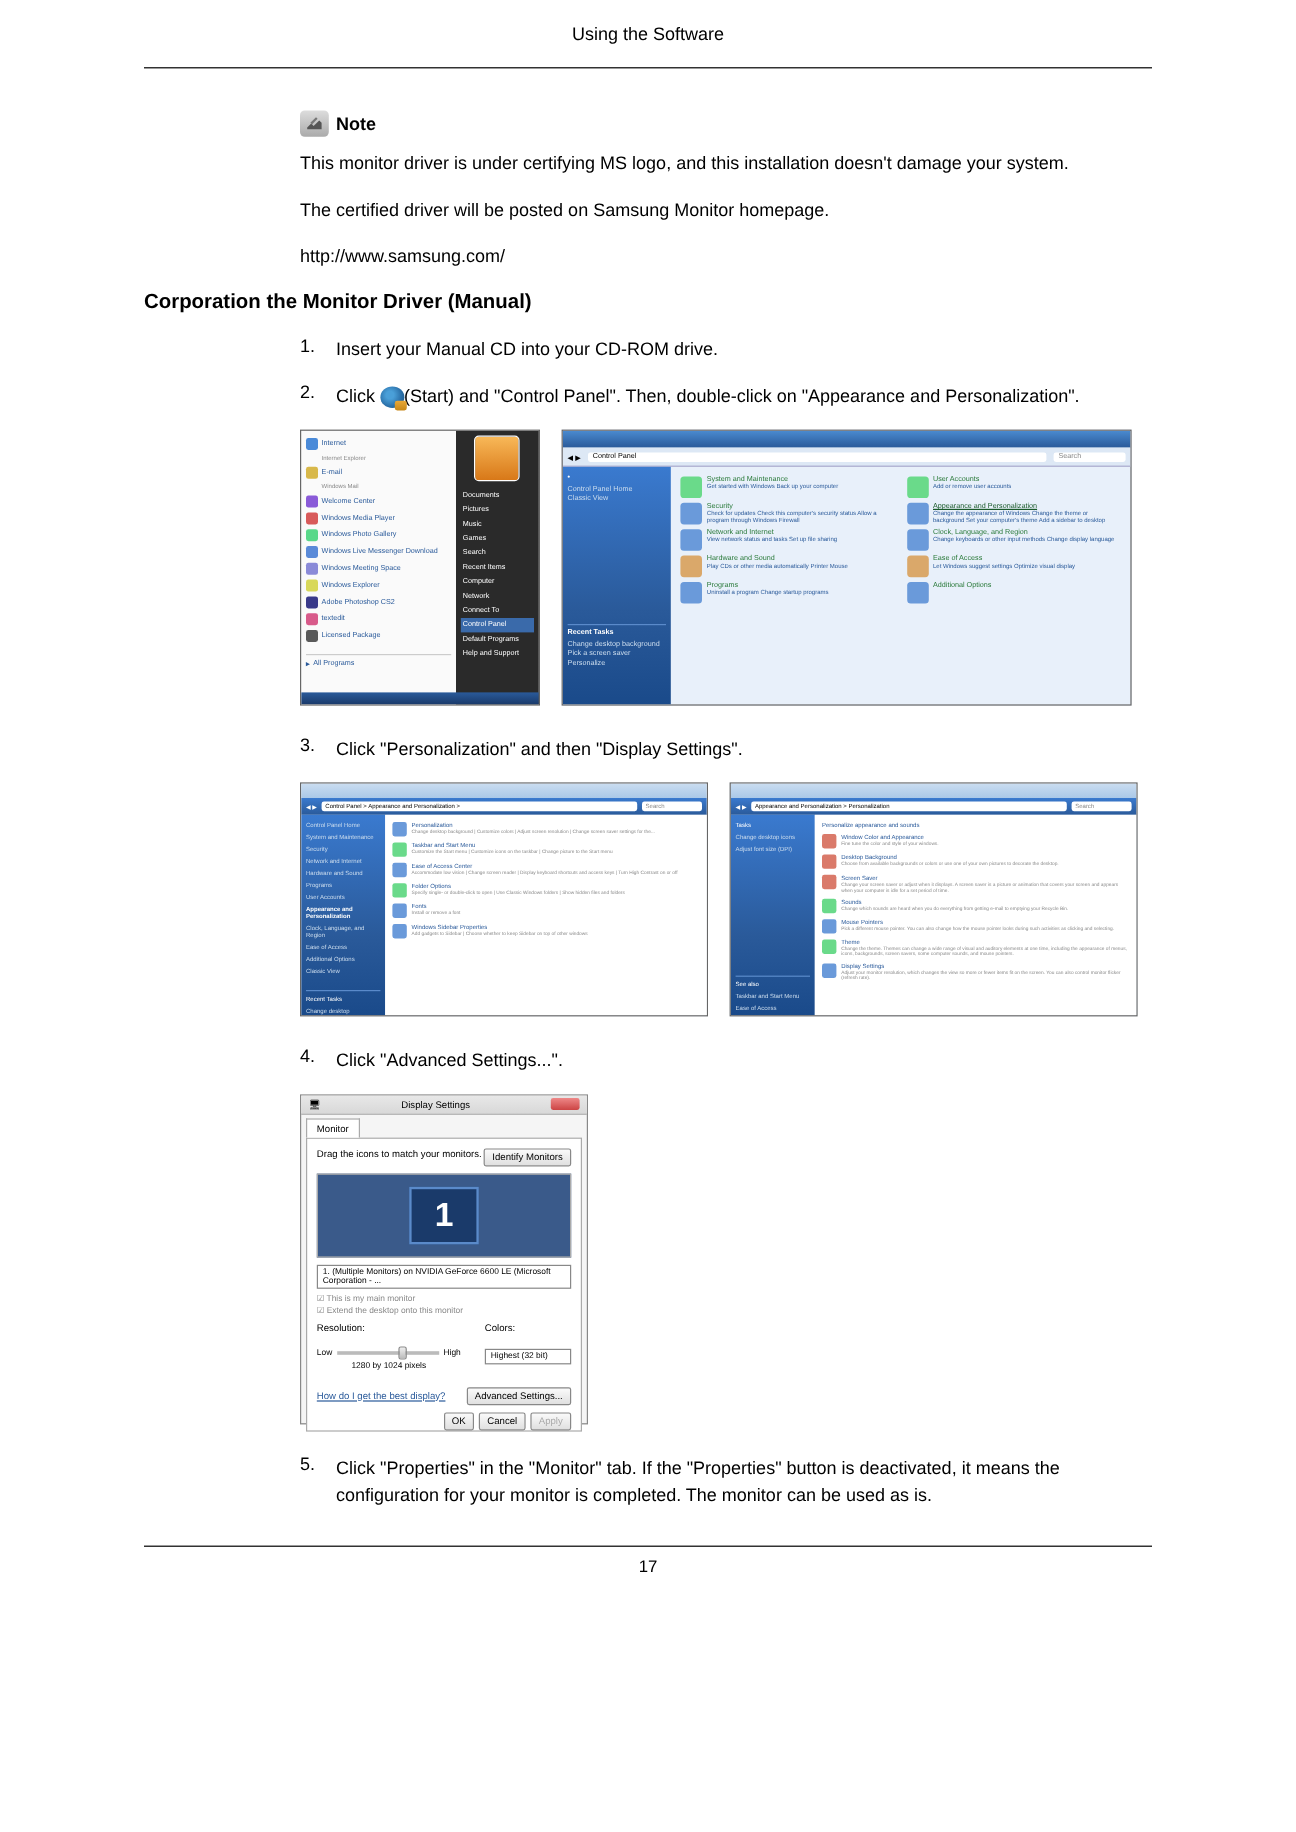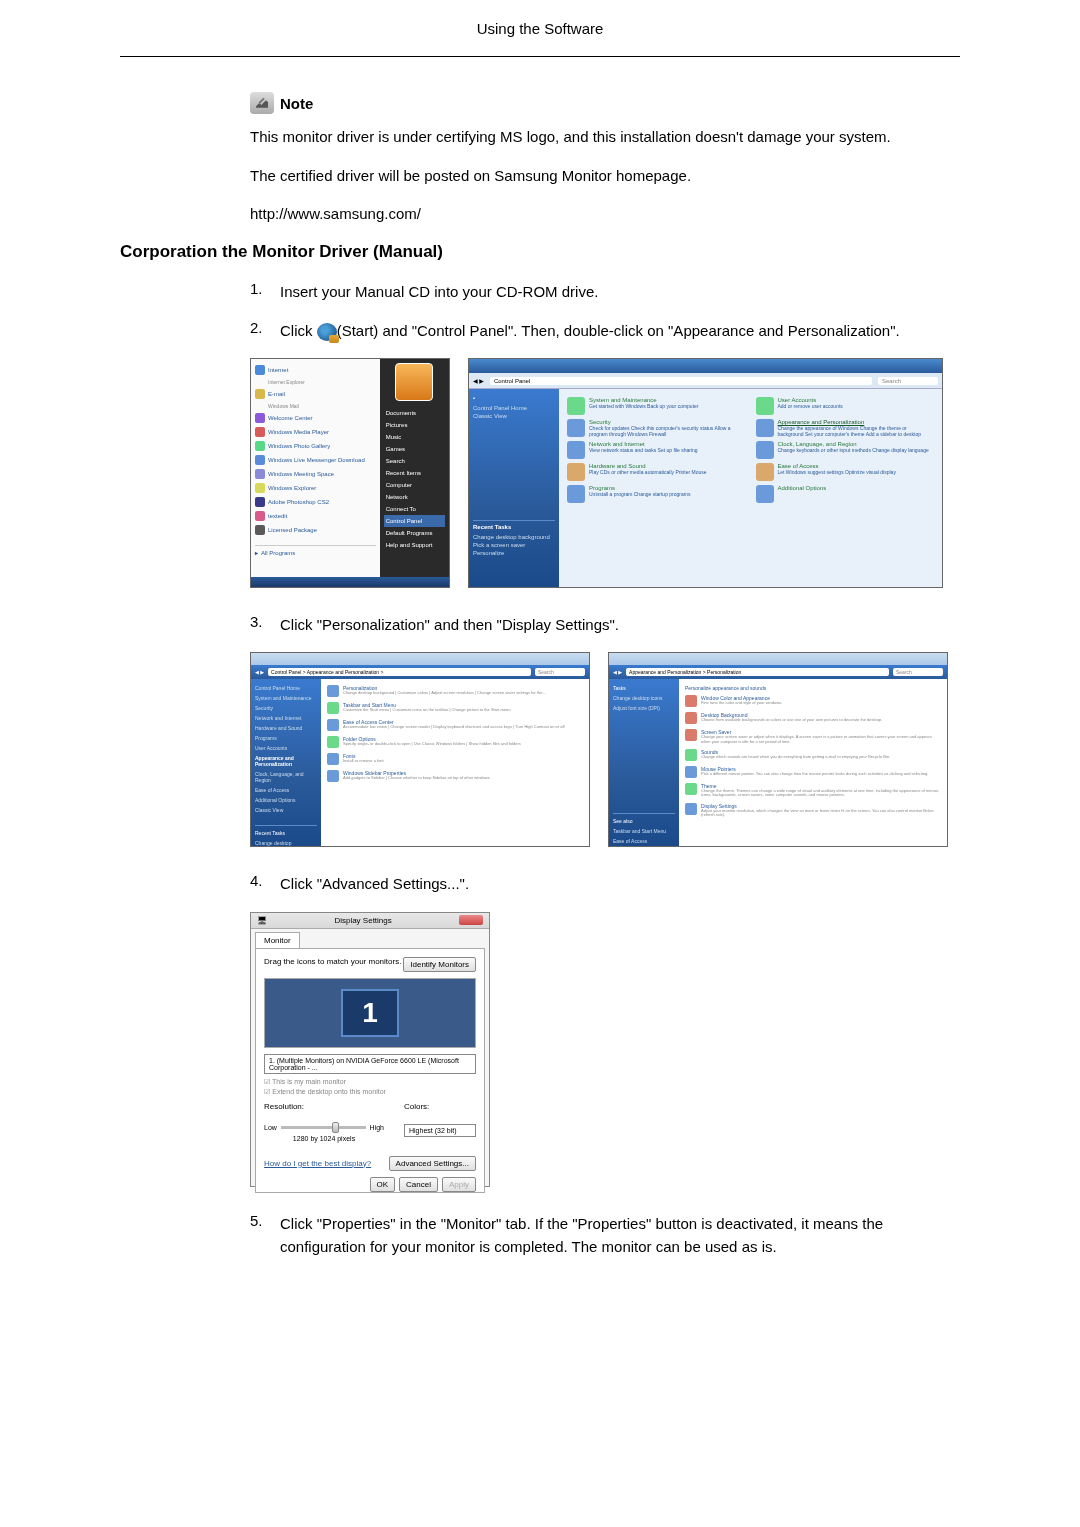--- a/index.html
+++ b/index.html
@@ -917,13 +917,16 @@
     </div>
   </div>
 
   <div class="ol-list">
     <div class="ol-item">
       <div class="ol-num">5.</div>
       <div class="ol-content">Click "Properties" in the "Monitor" tab. If the "Properties" button is deactivated, it means the configuration for your monitor is completed. The monitor can be used as is.</div>
     </div>
   </div>
 
+  <div class="footer">
+    <span>17</span>
+  </div>
 </div>
 
 </body></html>

